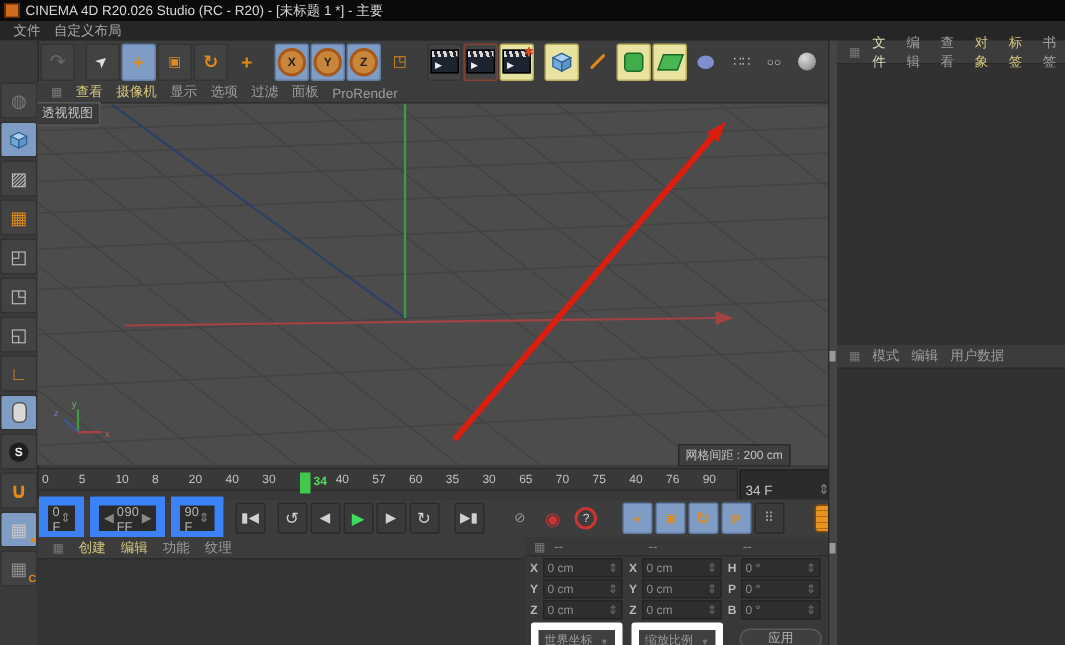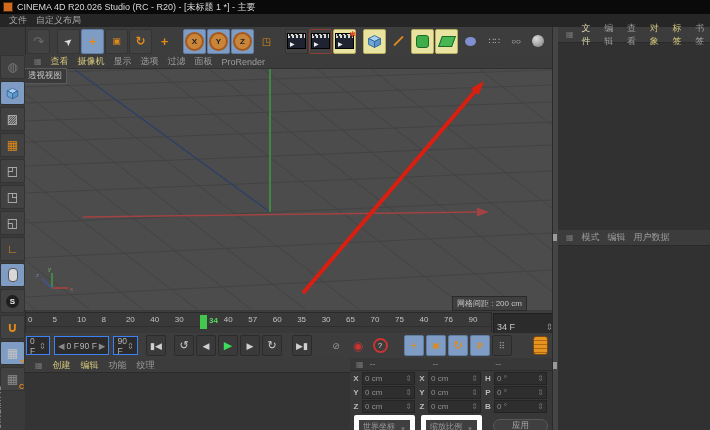--- a/index.html
+++ b/index.html
@@ -69,21 +69,21 @@
   #ticks{display:flex;width:100%;height:100%;}
   #ticks span{flex:1;font-size:8px;color:#c2c2c2;padding:2px 0 0 2px;
               background:linear-gradient(#393939 0 13px,#2f2f2f 13px 14px,#393939 14px);}
   #marker{position:absolute;left:174px;top:2px;width:7px;height:14px;background:#43c84e;}
   #markerlbl{position:absolute;left:183px;top:3px;color:#55d95f;font-size:8px;font-weight:bold;}
   #curframe{left:493px;top:313px;width:56px;height:17px;background:#2b2b2b;border:1px solid #202020;
             color:#c8c8c8;display:flex;align-items:center;padding:4px 3px;}
   #curframe .st{margin-left:auto;color:#888;}
   
   #transport{left:25px;top:333px;width:527px;height:25px;background:#3d3d3d;border-bottom:1px solid #2a2a2a;}
-  .fld{background:#2b2b2b;border:1px solid #3b82f6;color:#b5b5b5;height:17px;display:flex;align-items:center;
+  .fld{background:#2b2b2b;border:6px solid #3b82f6;color:#b5b5b5;height:17px;display:flex;align-items:center;
        padding:0 3px;font-size:8.5px;}
   .fld .st{margin-left:auto;color:#888;}
   .tpb{width:18px;height:19px;margin-right:2px;background:#3a3a3a;border:1px solid #2b2b2b;border-radius:2px;
        color:#d0d0d0;display:flex;align-items:center;justify-content:center;font-size:9px;flex:none;}
   .tpb.play{color:#3ddc5a;font-size:11px;}
   .tpb.blue{background:#7e9cc4;border-color:#5f7da5;color:#e08a1a;font-weight:bold;}
   .qmark{width:11px;height:11px;border:2px solid #c33;border-radius:50%;color:#ddd;font-size:8px;
          display:flex;align-items:center;justify-content:center;}
   .cyl{width:13px;height:17px;border-radius:3px;border:1px solid #7a4a10;
        background:repeating-linear-gradient(#e6941f 0 3px,#b06a12 3px 4px);}

